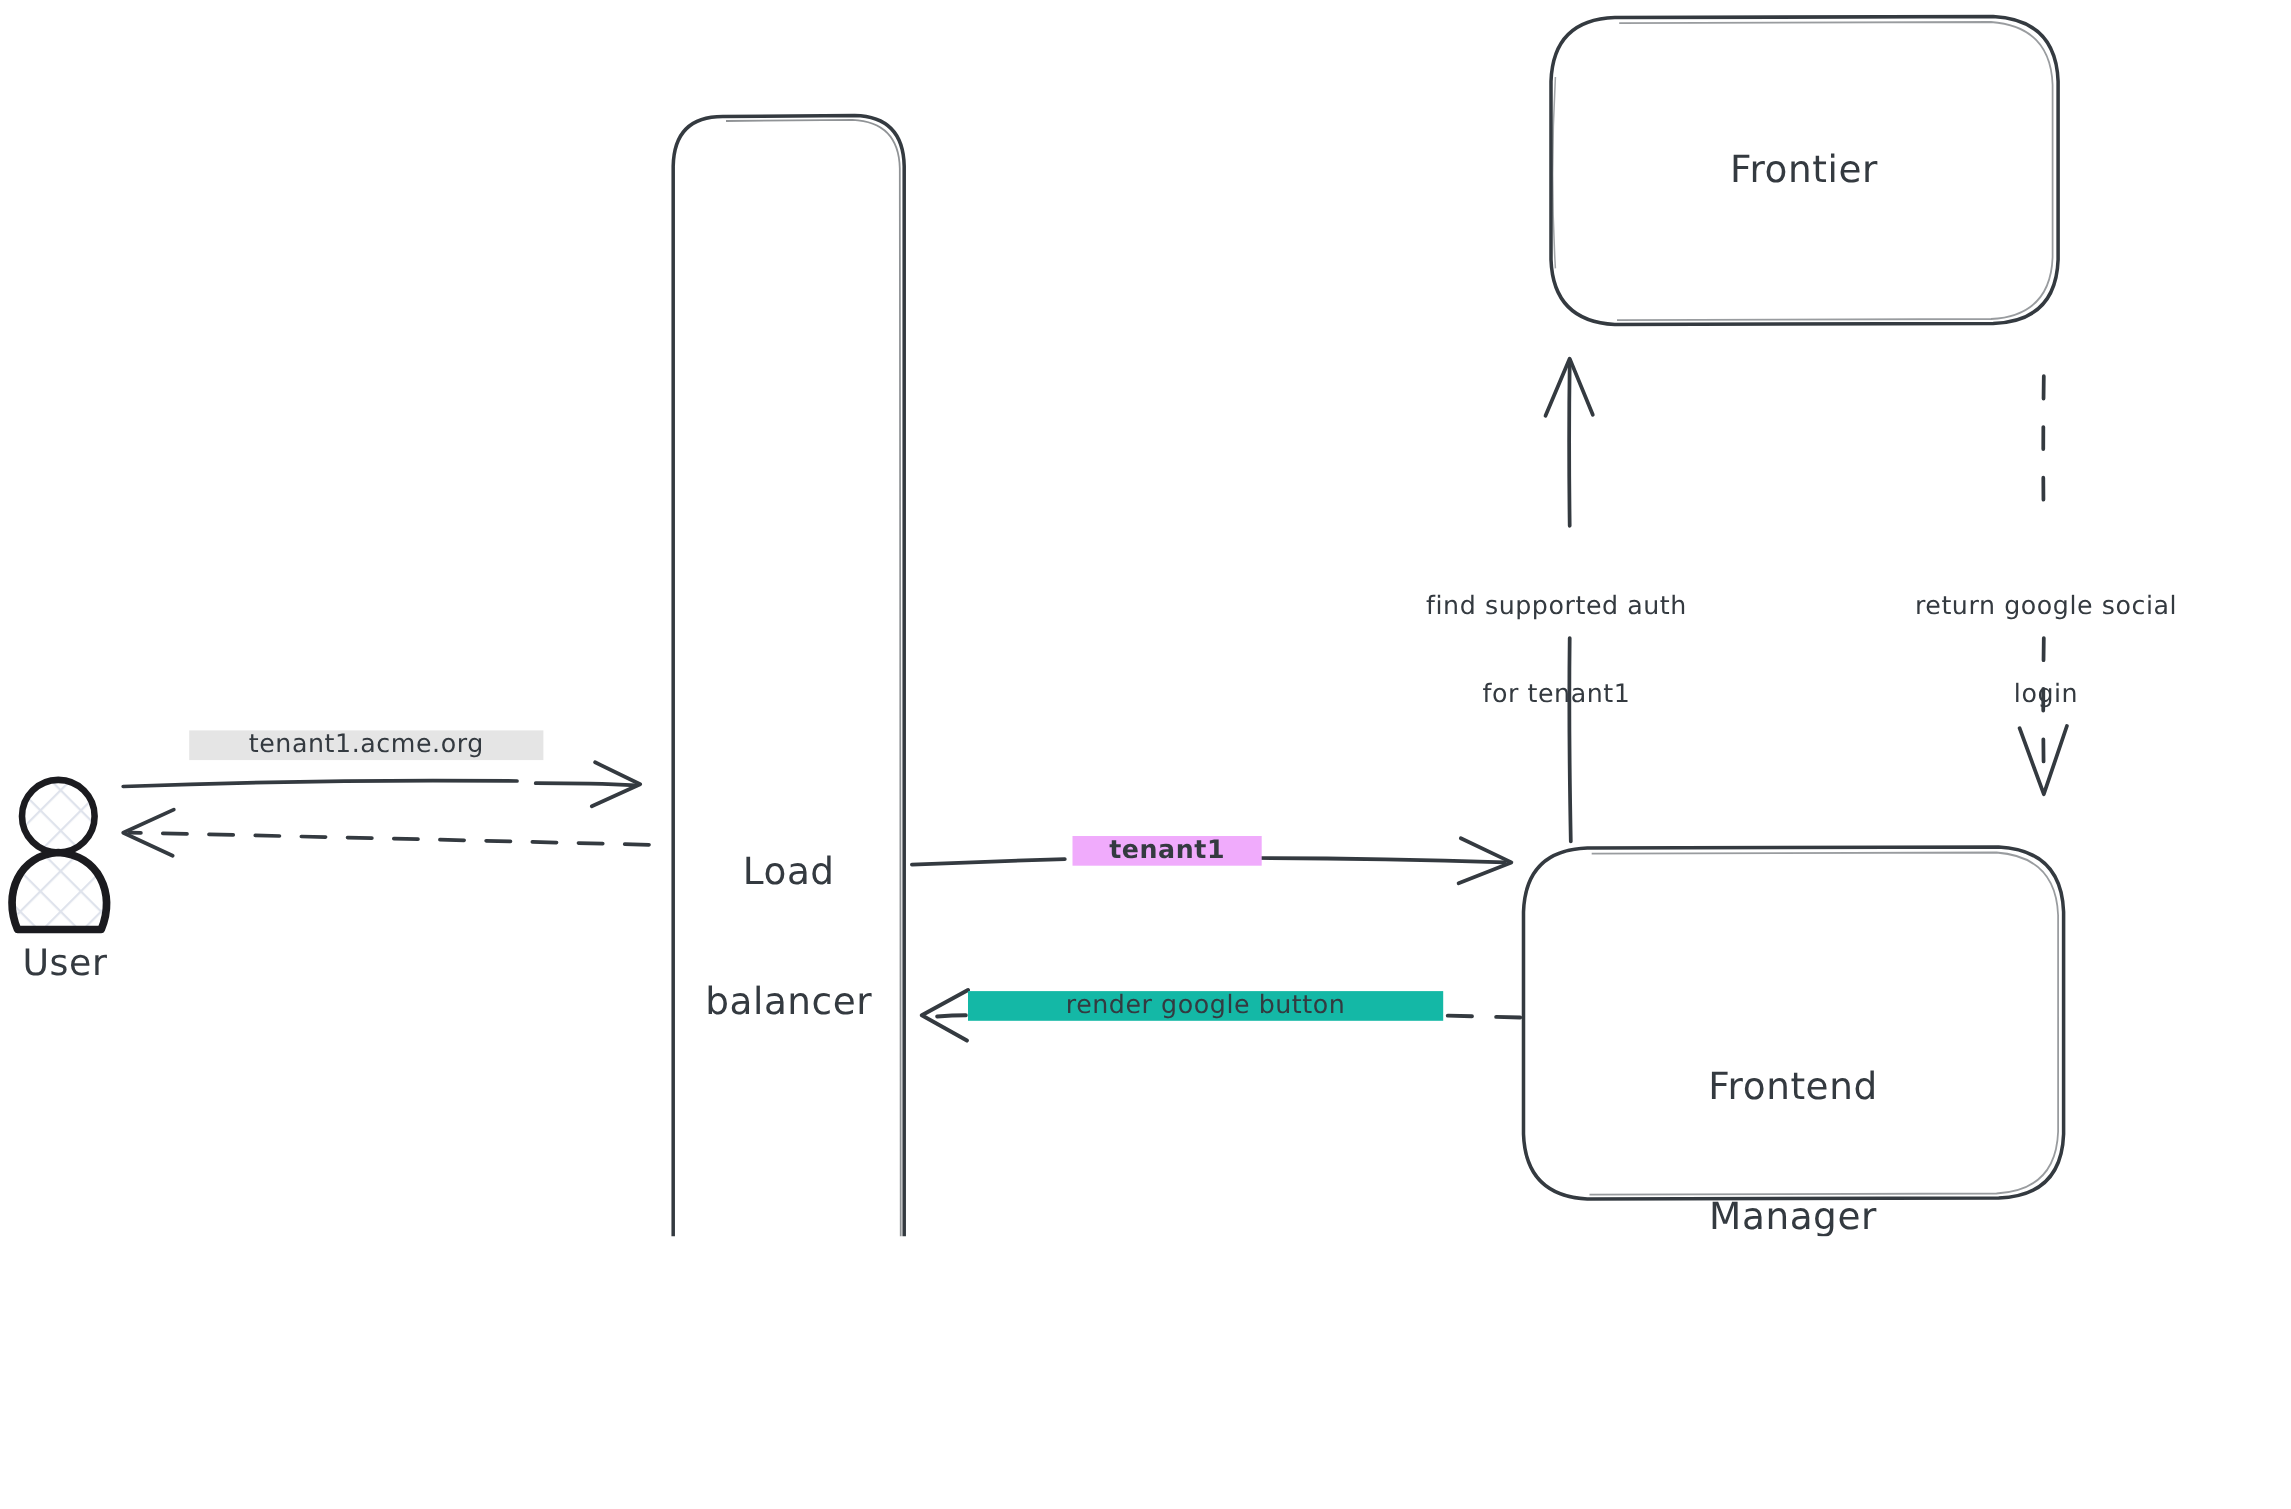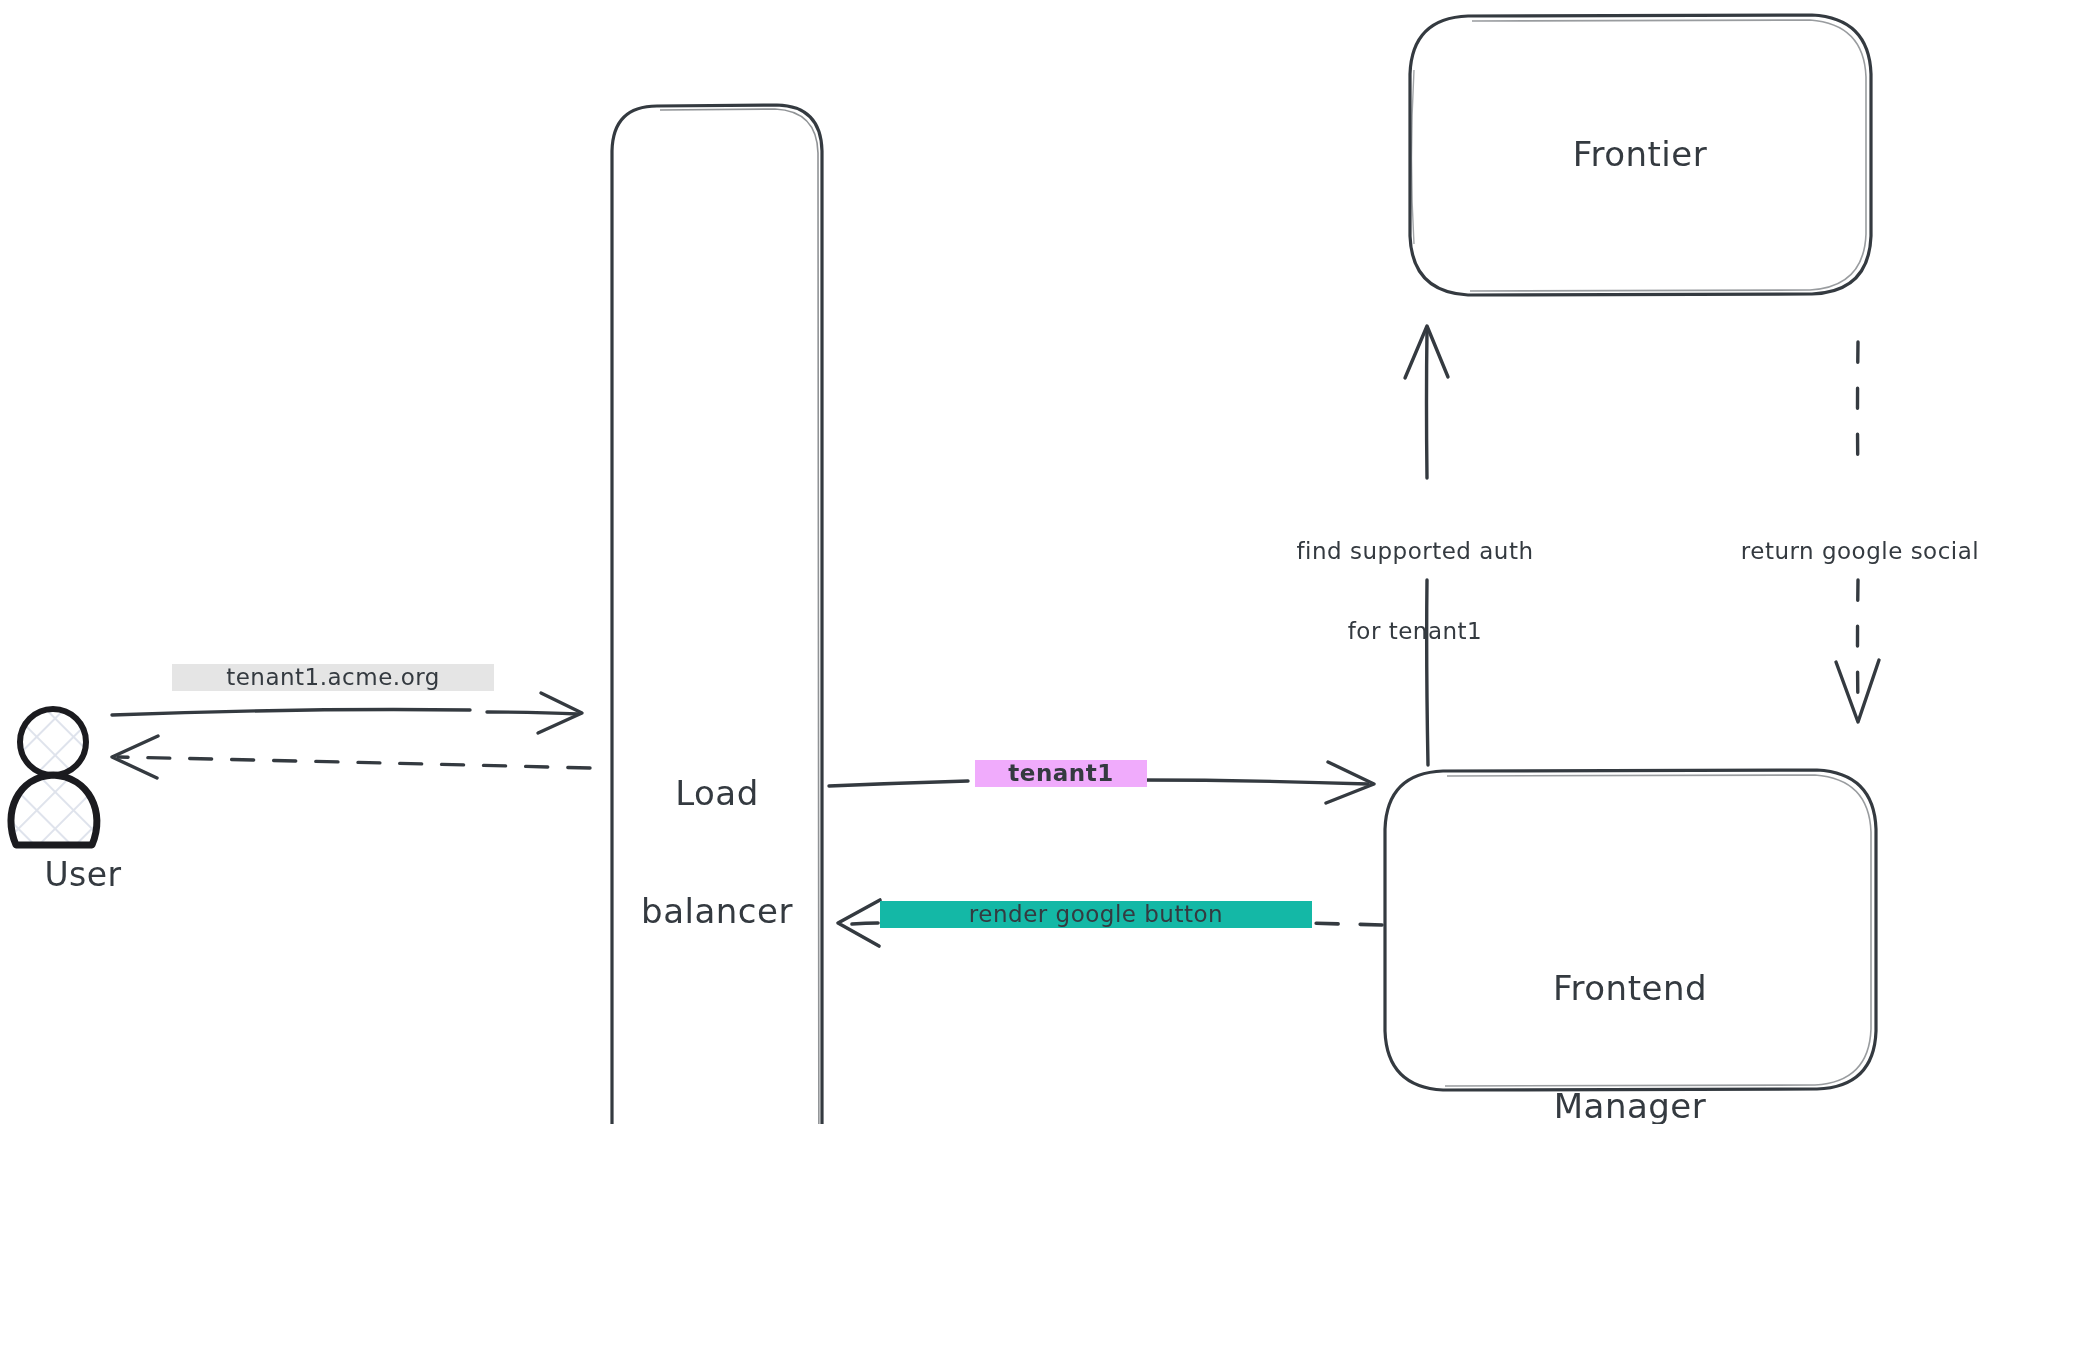--- a/index.html
+++ b/index.html
@@ -33,21 +33,20 @@
     pointer-events: none;
   }
   .node-label {
     font-size: 34px;
   }
   .edge-label {
     font-size: 23px;
   }
   .actor-label {
     font-size: 33px;
-    padding-left: 24px;
   }
   .lbl-frontier      { left: 1410px; top: 135px;  width: 460px; }
   .lbl-loadbalancer  { left: 612px;  top: 695px;  width: 210px; }
   .lbl-frontendmgr   { left: 1385px; top: 890px;  width: 490px; }
   .lbl-user          { left: 0px;    top: 856px;  width: 118px; }
 
   .lbl-tenant-host   { left: 172px;  top: 664px;  width: 310px; background:#e5e5e5; padding: 0 6px;}
   .lbl-tenant1       { left: 975px;  top: 760px;  width: 160px; background:#f0abfc; padding: 0 6px; font-weight: bold;}
   .lbl-render-google { left: 880px;  top: 901px;  width: 420px; background:#14b8a6; padding: 0 6px;}
   .lbl-find-auth     { left: 1215px; top: 485px;  width: 400px; }
@@ -144,15 +143,16 @@
 
   <div class="edge-label lbl-render-google">render google button</div>
 
   <div class="edge-label lbl-find-auth">
     <div>find supported auth</div>
     <div>for tenant1</div>
   </div>
 
   <div class="edge-label lbl-return-google">
     <div>return google social</div>
+    <div>login</div>
   </div>
 
 </div>
 
 </body></html>

